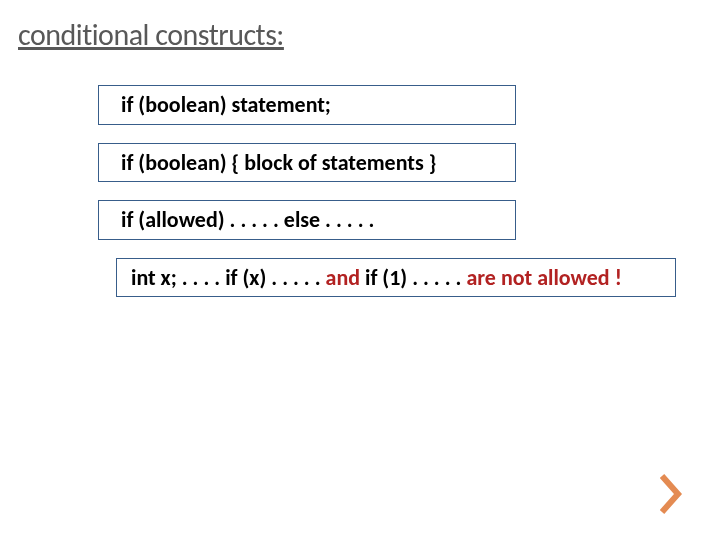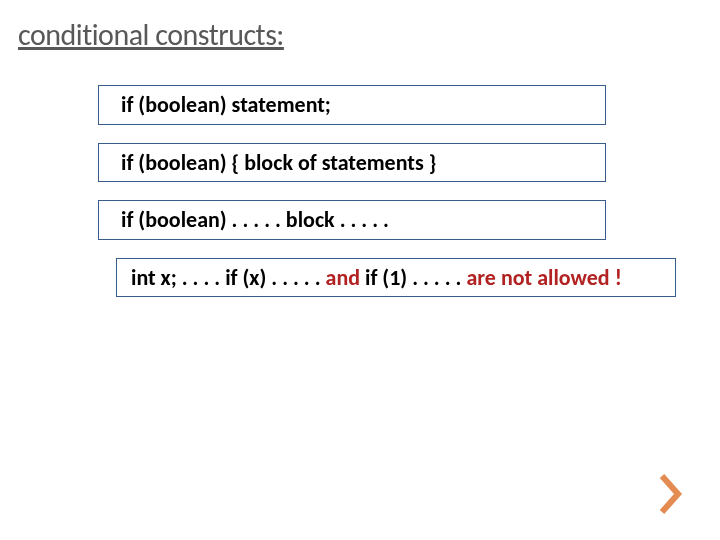--- a/index.html
+++ b/index.html
@@ -19,21 +19,21 @@
     padding: 16px 0 0 18px;
     letter-spacing: -0.5px;
   }
   .box-area {
     padding: 32px 0 0 0;
   }
   .code-box {
     border: 1.5px solid #385D8A;
     background: #fff;
     margin: 0 0 18px 98px;
-    width: 508px;
+    width: 418px;
     padding: 5px 0 5px 22px;
     font-size: 22px;
     font-weight: bold;
     color: #000;
     line-height: 1.25;
   }
   .note-box {
     border: 1.5px solid #385D8A;
     background: #fff;
     margin: 4px 0 18px 116px;
@@ -63,21 +63,21 @@
 
   <div class="code-box">
     <span>if (boolean) statement;</span>
   </div>
 
   <div class="code-box">
     <span>if (boolean)  { block of statements }</span>
   </div>
 
   <div class="code-box">
-    <span>if (boolean)  . . . . .   block   . . . . .</span>
+    <span>if (allowed)  . . . . .   else   . . . . .</span>
   </div>
 
   <div class="note-box">
     <span>int x;  . . . .   if (x)   . . . . .</span><span class="red"> and    </span><span>if (1)   . . . . .</span><span class="red">    are not allowed !</span>
   </div>
 
 </div>
 
 <div class="chevron">
   <svg width="28" height="40" viewBox="0 0 28 40">

